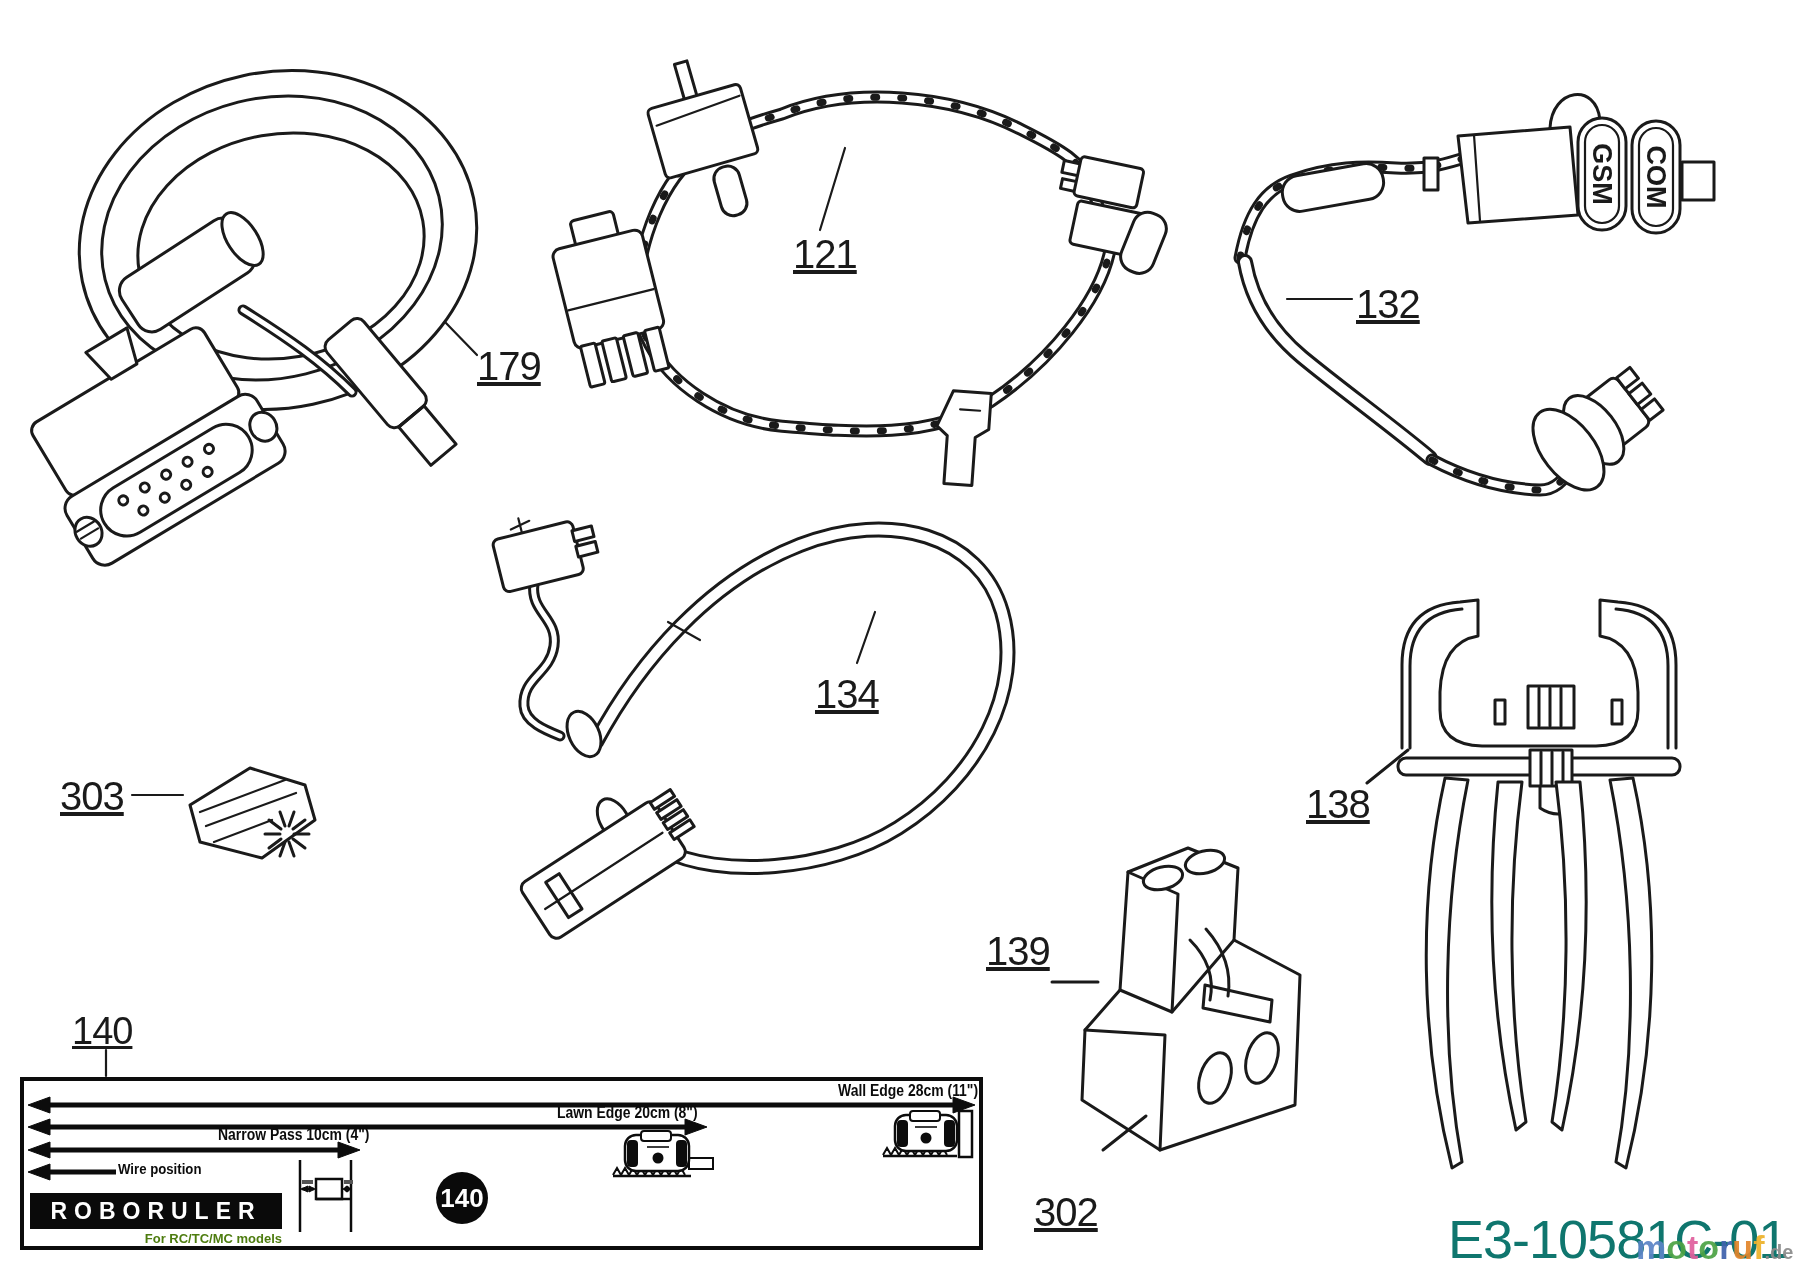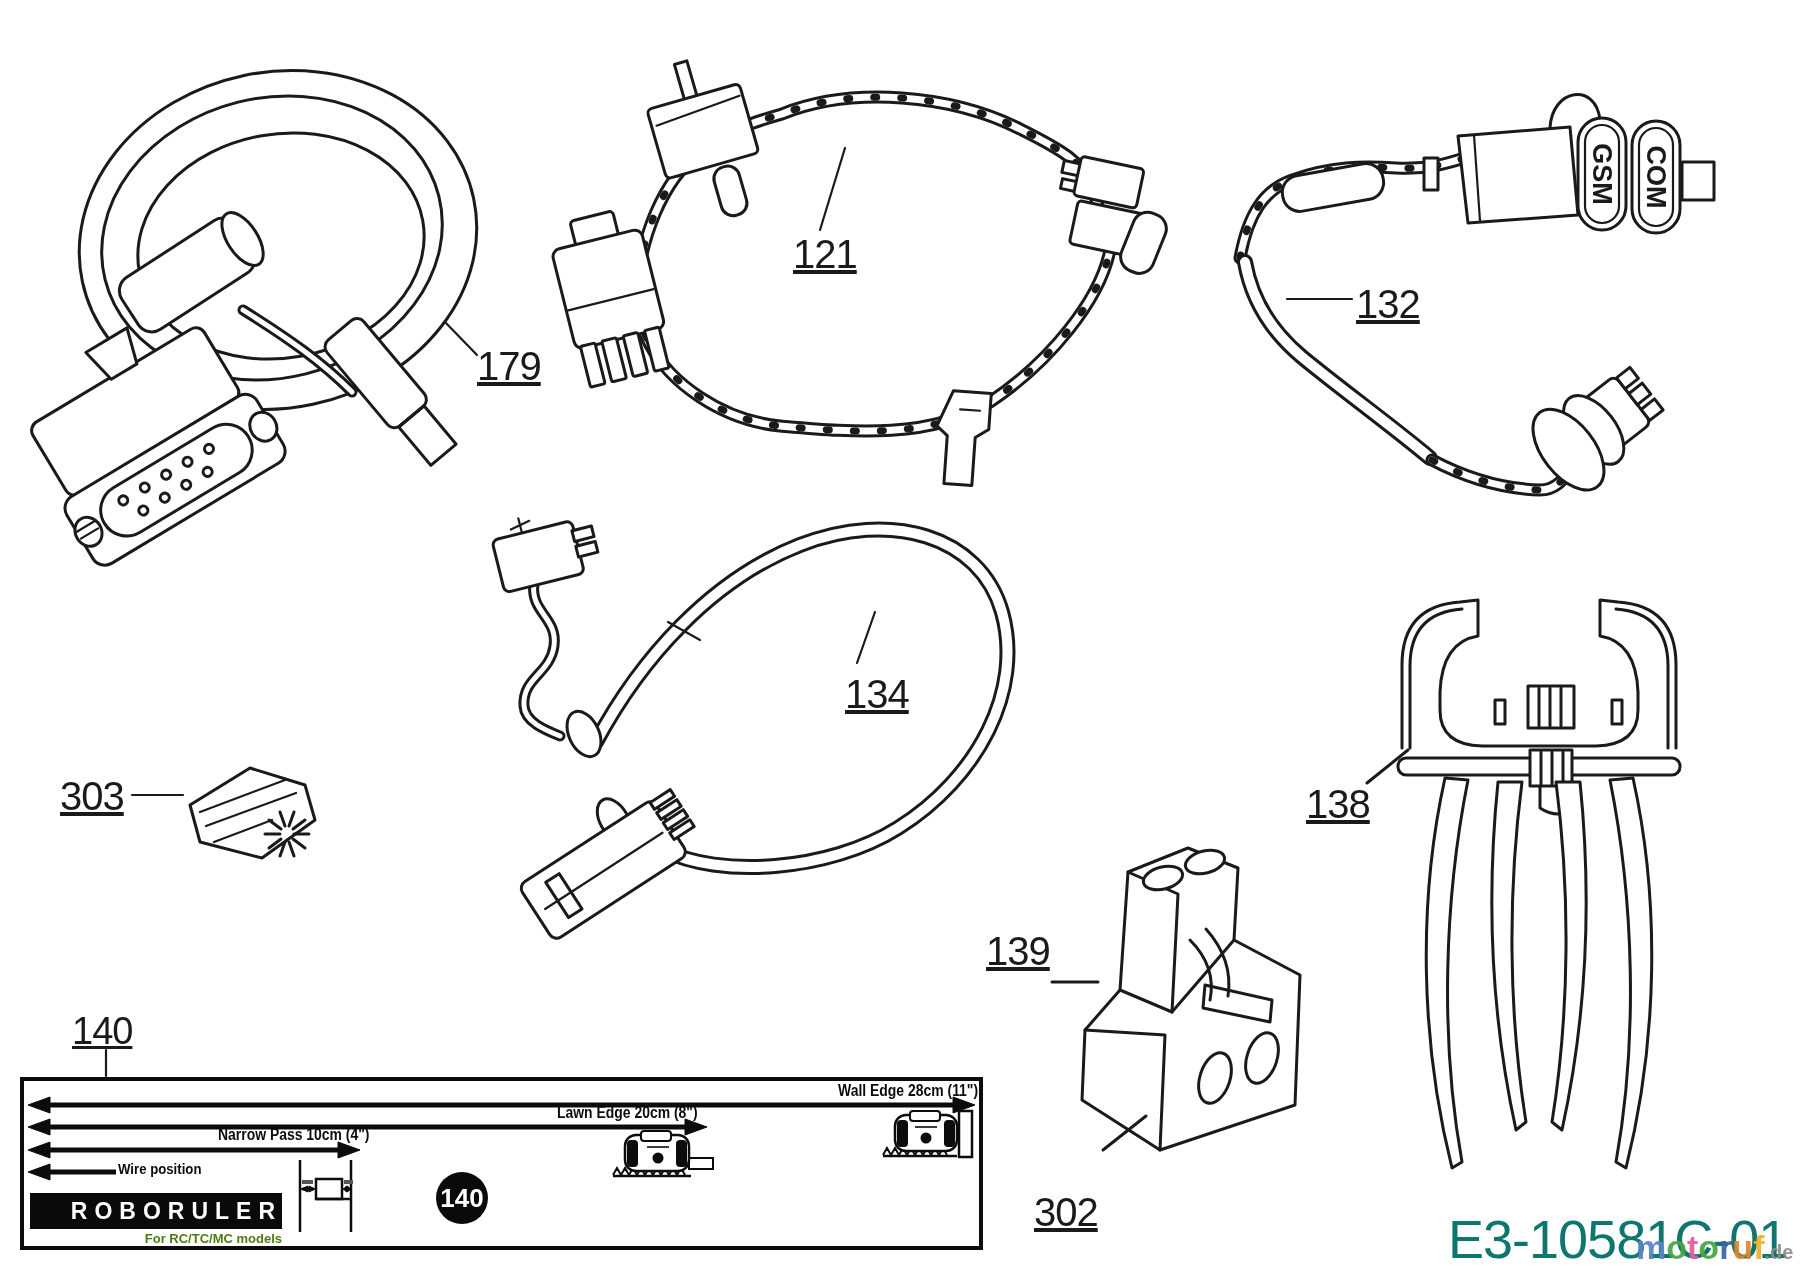--- a/index.html
+++ b/index.html
@@ -18,21 +18,21 @@
   .lineart .c-out{stroke-width:11;}
   .lineart .c-core{stroke:#fff;stroke-width:5;}
   .lineart text{stroke:none;fill:#1a1a1a;font-family:"Liberation Sans",sans-serif;font-weight:bold;}
   .callout{position:absolute;font-size:40px;letter-spacing:-1px;color:#1a1a1a;white-space:nowrap;text-decoration:underline;}
   
   #ruler{position:absolute;left:20px;top:1077px;width:955px;height:165px;border:4px solid #0c0c0c;background:#fff;}
   #ruler .rlabel{position:absolute;font-weight:bold;font-size:17px;white-space:nowrap;
                  transform:scaleX(.82);transform-origin:left top;color:#0c0c0c;}
   #ruler .rlabel.small{font-size:15px;transform:scaleX(.88);}
   #brandplate{position:absolute;left:6px;top:112px;width:252px;height:36px;background:#0a0a0a;
-              color:#fff;text-align:right;line-height:36px;font-size:23px;font-weight:bold;letter-spacing:7px;}
+              color:#fff;text-align:center;line-height:36px;font-size:23px;font-weight:bold;letter-spacing:7px;}
   #brandsub{position:absolute;left:6px;top:150px;width:252px;text-align:right;font-size:13px;font-weight:bold;color:#4d7c0f;}
   #badge140{position:absolute;left:412px;top:91px;width:52px;height:52px;border-radius:50%;background:#0a0a0a;
             color:#fff;text-align:center;line-height:52px;font-size:26px;font-weight:bold;}
   #drawingnum{position:absolute;left:1448px;top:1208px;font-size:54px;color:#0f766e;letter-spacing:-1px;white-space:nowrap;}
   #watermark{position:absolute;left:1636px;top:1228px;font-size:34px;font-weight:bold;white-space:nowrap;opacity:.93;}
   #watermark .suffix{font-size:20px;font-weight:bold;color:#8b8b8b;text-align:right;}
 </style>
 </head>
 <body>
 
@@ -268,21 +268,21 @@
       <line x1="1052" y1="982" x2="1098" y2="982"></line>
       <line x1="1103" y1="1150" x2="1146" y2="1116"></line>
     </g>
 
     <line x1="106" y1="1050" x2="106" y2="1076" class="thin" stroke="#1a1a1a"></line>
   </svg>
 
   <div class="callout" style="left:477px;top:344px">179</div>
   <div class="callout" style="left:793px;top:232px">121</div>
   <div class="callout" style="left:1356px;top:282px">132</div>
-  <div class="callout" style="left:845px;top:672px">134</div>
+  <div class="callout" style="left:815px;top:672px">134</div>
   <div class="callout" style="left:60px;top:774px">303</div>
   <div class="callout" style="left:1306px;top:782px">138</div>
   <div class="callout" style="left:986px;top:929px">139</div>
   <div class="callout" style="left:1034px;top:1190px">302</div>
   <div class="callout" style="left:72px;top:1010px;font-size:38px">140</div>
 
   <div id="ruler">
     <svg width="955" height="165" viewBox="0 0 955 165">
       <g stroke="#0c0c0c" stroke-width="5" fill="#0c0c0c">
 

